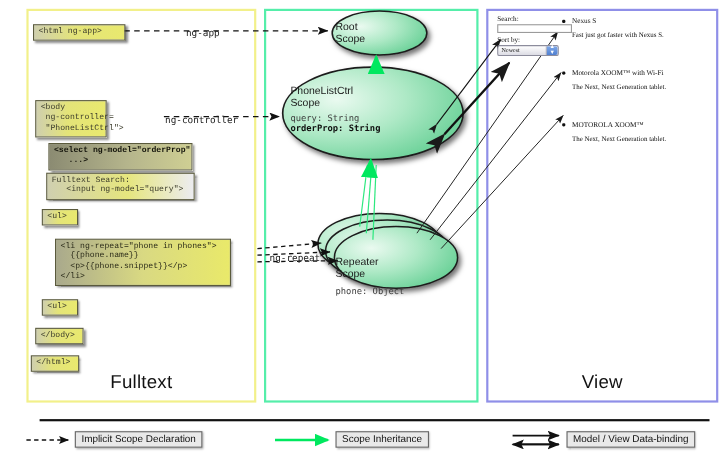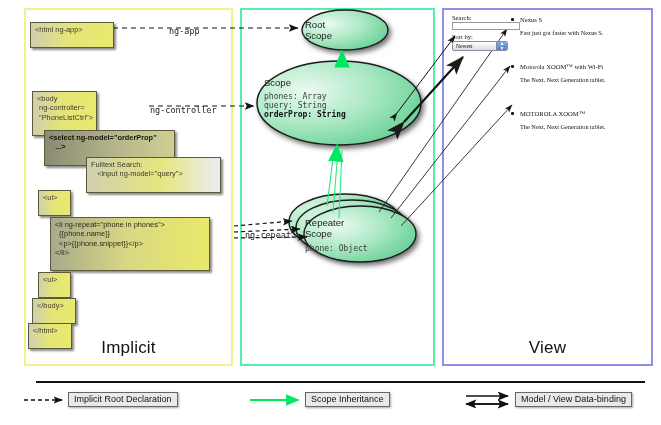--- a/index.html
+++ b/index.html
@@ -18,24 +18,24 @@
 
   .panel-label{
     position:absolute;width:100%;text-align:center;
     font-size:17px;color:#111;letter-spacing:0.2px;
   }
 
   
   .codebox{
     position:absolute;box-sizing:border-box;
     border:1px solid #5a5a3c;
-    font-family:Liberation Sans, sans-serif;
+    font-family:Liberation Mono, monospace;
     font-size:7.4px;line-height:9.3px;
     color:#3b3b2a;
-    padding:2px 4px 13px 4px;
+    padding:2px 4px 2px 4px;
     white-space:pre;
     box-shadow:2px 2px 2px rgba(0,0,0,0.45);
     background:linear-gradient(90deg,#cfcfae 0%,#e4e479 45%,#e9e96e 100%);
   }
   .codebox.dark{
     background:linear-gradient(90deg,#8b8b72 0%,#b5b58c 55%,#cfcf93 100%);
     color:#15150c;font-weight:bold;
   }
   .codebox.plain{
     background:linear-gradient(90deg,#cfcfb0 0%,#e6e67e 55%,#ececf0 100%);
@@ -182,21 +182,21 @@
 
   <div class="codebox" style="left:30px;top:22px;width:84px;">&lt;html ng-app&gt;</div>
 
   <div class="codebox" style="left:32px;top:91px;width:65px;">&lt;body
  ng-controller=
  "PhoneListCtrl"&gt;</div>
 
   <div class="codebox dark" style="left:44px;top:130px;width:131px;">&lt;select ng-model="orderProp"
    ...&gt;</div>
 
-  <div class="codebox plain" style="left:42px;top:157px;width:135px;margin-left:44px;">Fulltext Search:
+  <div class="codebox plain" style="left:42px;top:157px;width:135px;">Fulltext Search:
    &lt;input ng-model="query"&gt;</div>
 
   <div class="codebox" style="left:38px;top:190px;width:33px;">&lt;ul&gt;</div>
 
   <div class="codebox repeat" style="left:50px;top:217px;width:160px;">&lt;li ng-repeat="phone in phones"&gt;
   {{phone.name}}
   &lt;p&gt;{{phone.snippet}}&lt;/p&gt;
 &lt;/li&gt;</div>
 
   <div class="codebox" style="left:38px;top:272px;width:33px;">&lt;ul&gt;</div>
@@ -208,28 +208,28 @@
   <div class="edge-label" style="left:169px;top:14px;">ng-app</div>
   <div class="edge-label" style="left:150px;top:93px;">ng-controller</div>
   <div class="edge-label" style="left:245px;top:218px;">ng-repeat</div>
 
   <div class="scope-text" style="left:305px;top:19px;width:80px;">
     <div class="scope-title">Root</div>
     <div class="scope-title">Scope</div>
   </div>
 
   <div class="scope-text" style="left:264px;top:77px;width:150px;">
+    <div class="scope-title">PhoneListCtrl</div>
     <div class="scope-title">Scope</div>
     <div style="height:4px"></div>
-    <div class="scope-props">phones: Array</div>
     <div class="scope-props">query: String</div>
     <div class="scope-props" style="font-weight:bold;color:#101010;">orderProp: String</div>
   </div>
 
-  <div class="scope-text" style="left:305px;top:217px;width:131px;">
+  <div class="scope-text" style="left:305px;top:233px;width:131px;">
     <div class="scope-title">Repeater</div>
     <div class="scope-title">Scope</div>
     <div style="height:5px"></div>
     <div class="scope-props">phone: Object</div>
   </div>
 
   <div class="view-form">
     <span class="lbl">Search:</span>
     <input class="view-input" type="text" placeholder="" style="">
     <span class="lbl">Sort by:</span>
@@ -250,21 +250,21 @@
       <div class="phone-name">Motorola XOOM™ with Wi-Fi</div>
       <div class="phone-snippet">The Next, Next Generation tablet.</div>
     </div>
     <div class="phone-item" style="top:94px;">
       <span class="bullet"></span>
       <div class="phone-name">MOTOROLA XOOM™</div>
       <div class="phone-snippet">The Next, Next Generation tablet.</div>
     </div>
   </div>
 
-  <div class="panel-label" style="left:24px;top:338px;width:209px;">Implicit</div>
+  <div class="panel-label" style="left:24px;top:338px;width:209px;">Fulltext</div>
   <div class="panel-label" style="left:442px;top:338px;width:211px;">View</div>
 
   <div class="legend-sep"></div>
 
   <svg style="position:absolute;left:0;top:390px;width:661px;height:26px;" viewBox="0 0 661 26" xmlns="http://www.w3.org/2000/svg">
     <defs>
       <marker id="lgBlack" markerWidth="8" markerHeight="8" refX="6.4" refY="2.8" orient="auto" markerUnits="strokeWidth">
         <path d="M0,0 L7,2.8 L0,5.6 L1.4,2.8 z" fill="#111"></path>
       </marker>
       <marker id="lgGreen" markerWidth="7" markerHeight="7" refX="5.4" refY="2.6" orient="auto" markerUnits="strokeWidth">
@@ -277,17 +277,17 @@
 
     <line x1="24" y1="10" x2="62" y2="10" stroke="#111" stroke-width="1.3" stroke-dasharray="4,3" marker-end="url(#lgBlack)"></line>
 
     <line x1="250" y1="10" x2="298" y2="10" stroke="#00e85f" stroke-width="2.2" marker-end="url(#lgGreen)"></line>
 
     <line x1="466" y1="6" x2="508" y2="6" stroke="#111" stroke-width="1.6" marker-end="url(#lgBlack2)"></line>
     <line x1="508" y1="14" x2="466" y2="14" stroke="#111" stroke-width="1.6" marker-end="url(#lgBlack2)"></line>
     <line x1="470" y1="14" x2="508" y2="14" stroke="#111" stroke-width="1.6" marker-end="url(#lgBlack2)"></line>
   </svg>
 
-  <div class="legend-box" style="left:68px;top:392px;">Implicit Root Declaration</div>
+  <div class="legend-box" style="left:68px;top:392px;">Implicit Scope Declaration</div>
   <div class="legend-box" style="left:305px;top:392px;">Scope Inheritance</div>
   <div class="legend-box" style="left:515px;top:392px;">Model / View Data-binding</div>
 
 </div>
 
 </body></html>

